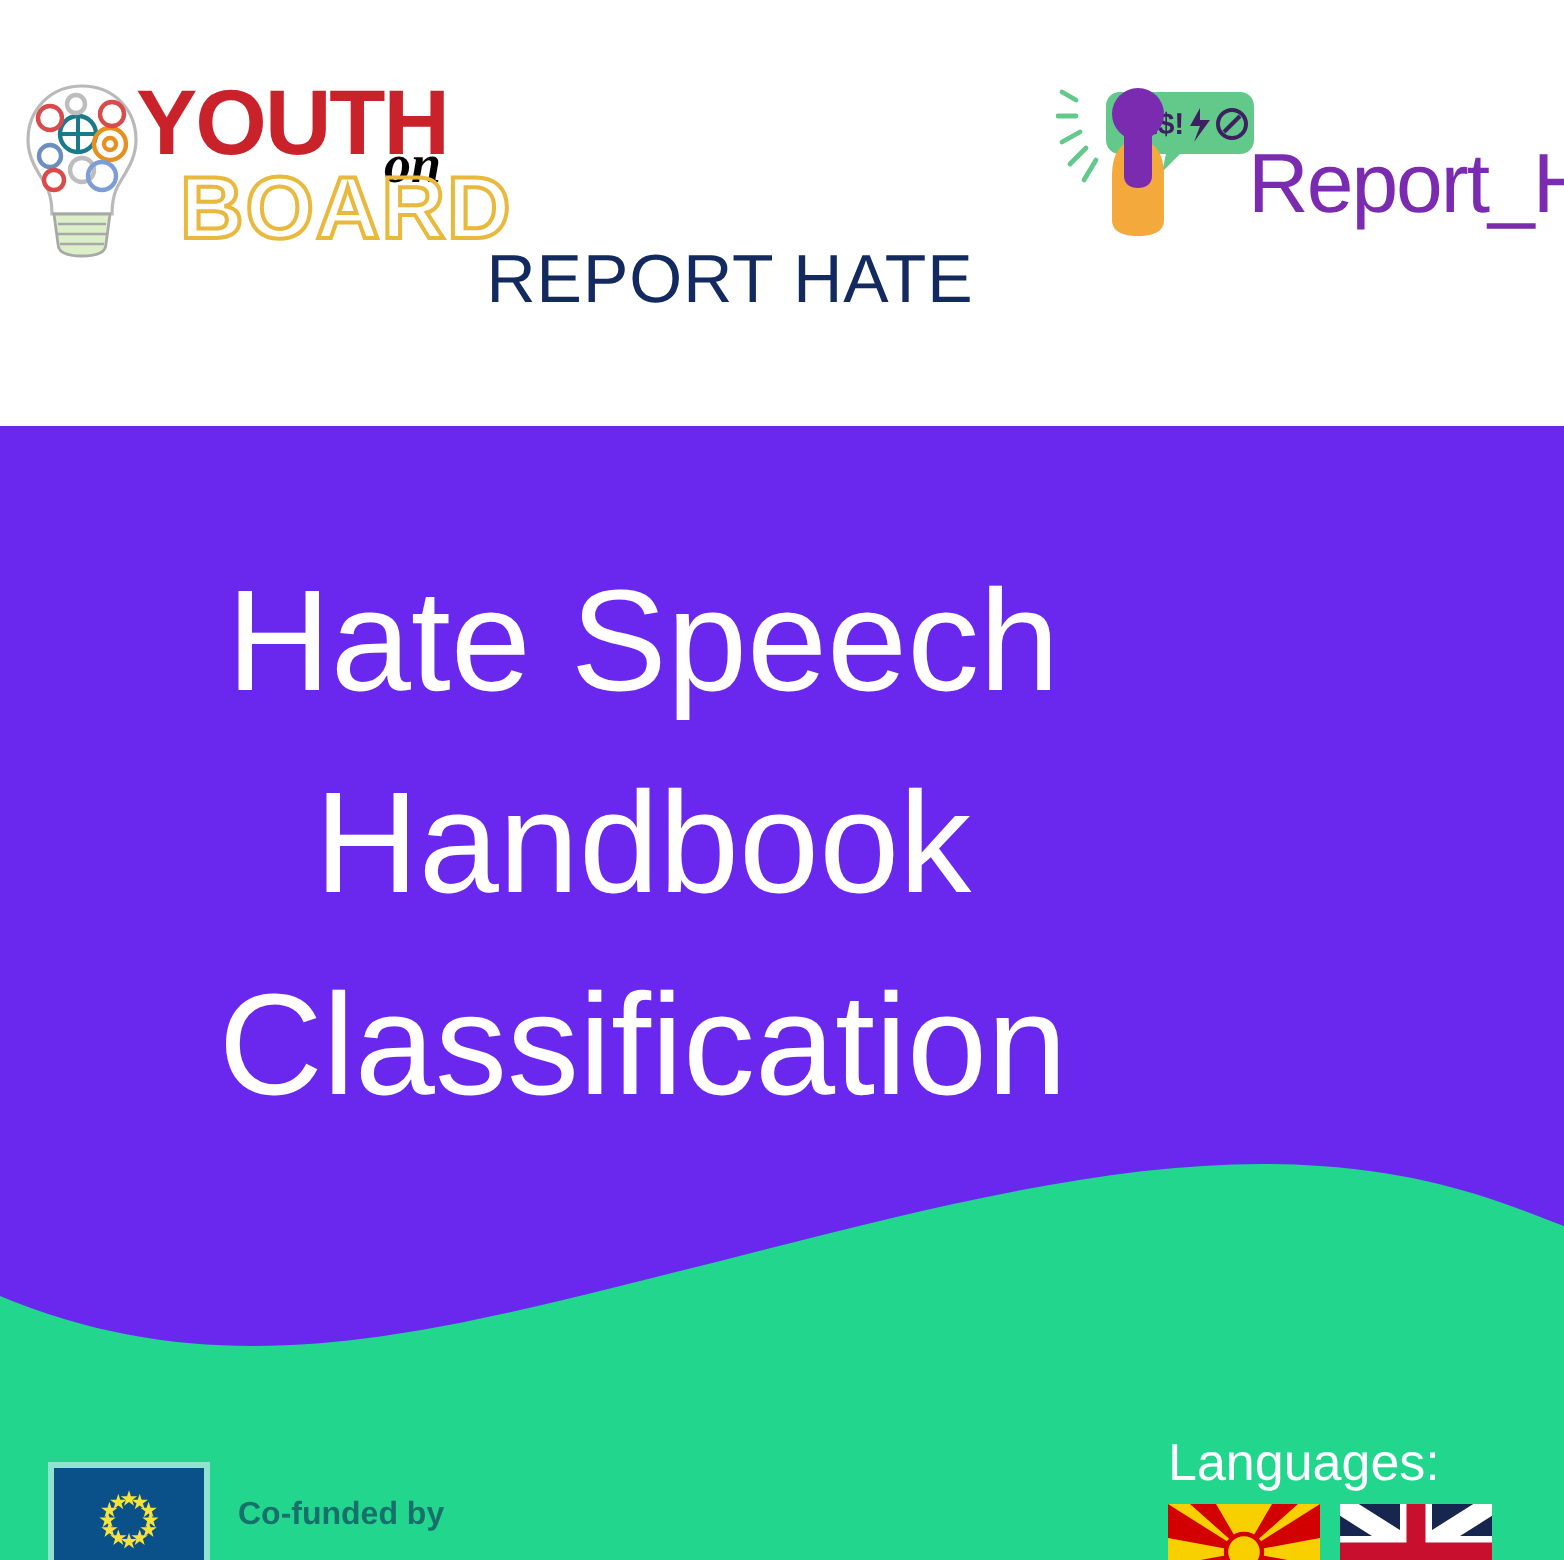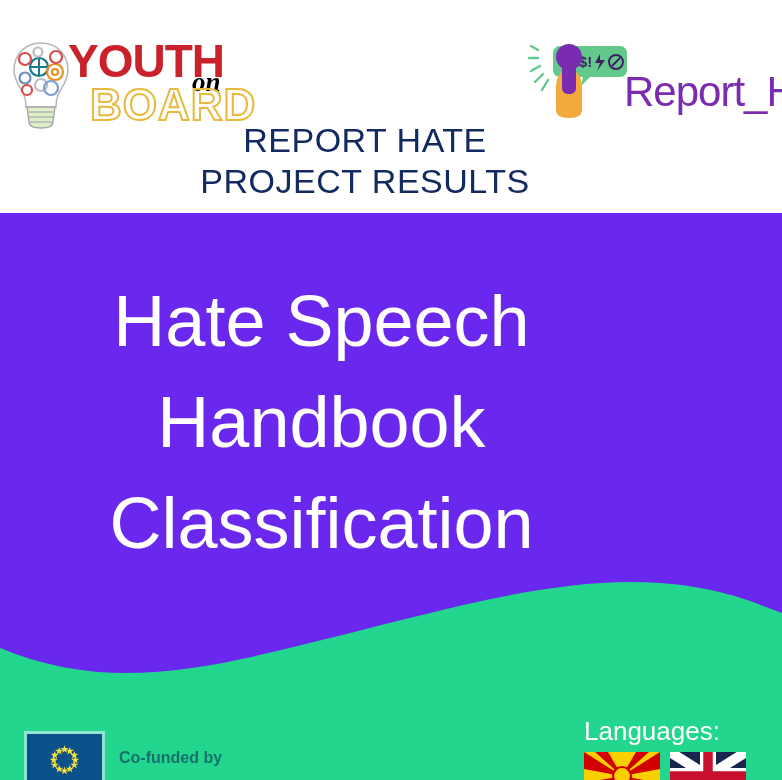--- a/index.html
+++ b/index.html
@@ -266,21 +266,20 @@
         <path d="M84 26 L92 18" stroke="#3E2060" stroke-width="2"></path>
         <path d="M28 48 C28 36 33 30 41 30 C49 30 54 36 54 48 L54 70 C54 75 50 78 41 78 C32 78 28 75 28 70 Z" fill="#F4A93C"></path>
         <circle cx="41" cy="17" r="13" fill="#7A2BB0"></circle>
         <path d="M34 26 C34 22 37 20 41 20 C45 20 48 22 48 26 L48 48 C48 52 45 54 41 54 C37 54 34 52 34 48 Z" fill="#7A2BB0"></path>
       </svg>
       <div id="rh-word">Report_Hate</div>
     </div>
 
     <div id="header-title">
       <span class="tline">REPORT HATE</span>
-      <span class="tline">PROJECT RESULTS</span>
     </div>
   </div>
 
   <div id="main-title">
     <span class="mline">Hate Speech</span>
     <span class="mline">Handbook</span>
     <span class="mline">Classification</span>
   </div>
 
   <div id="eu-block">

